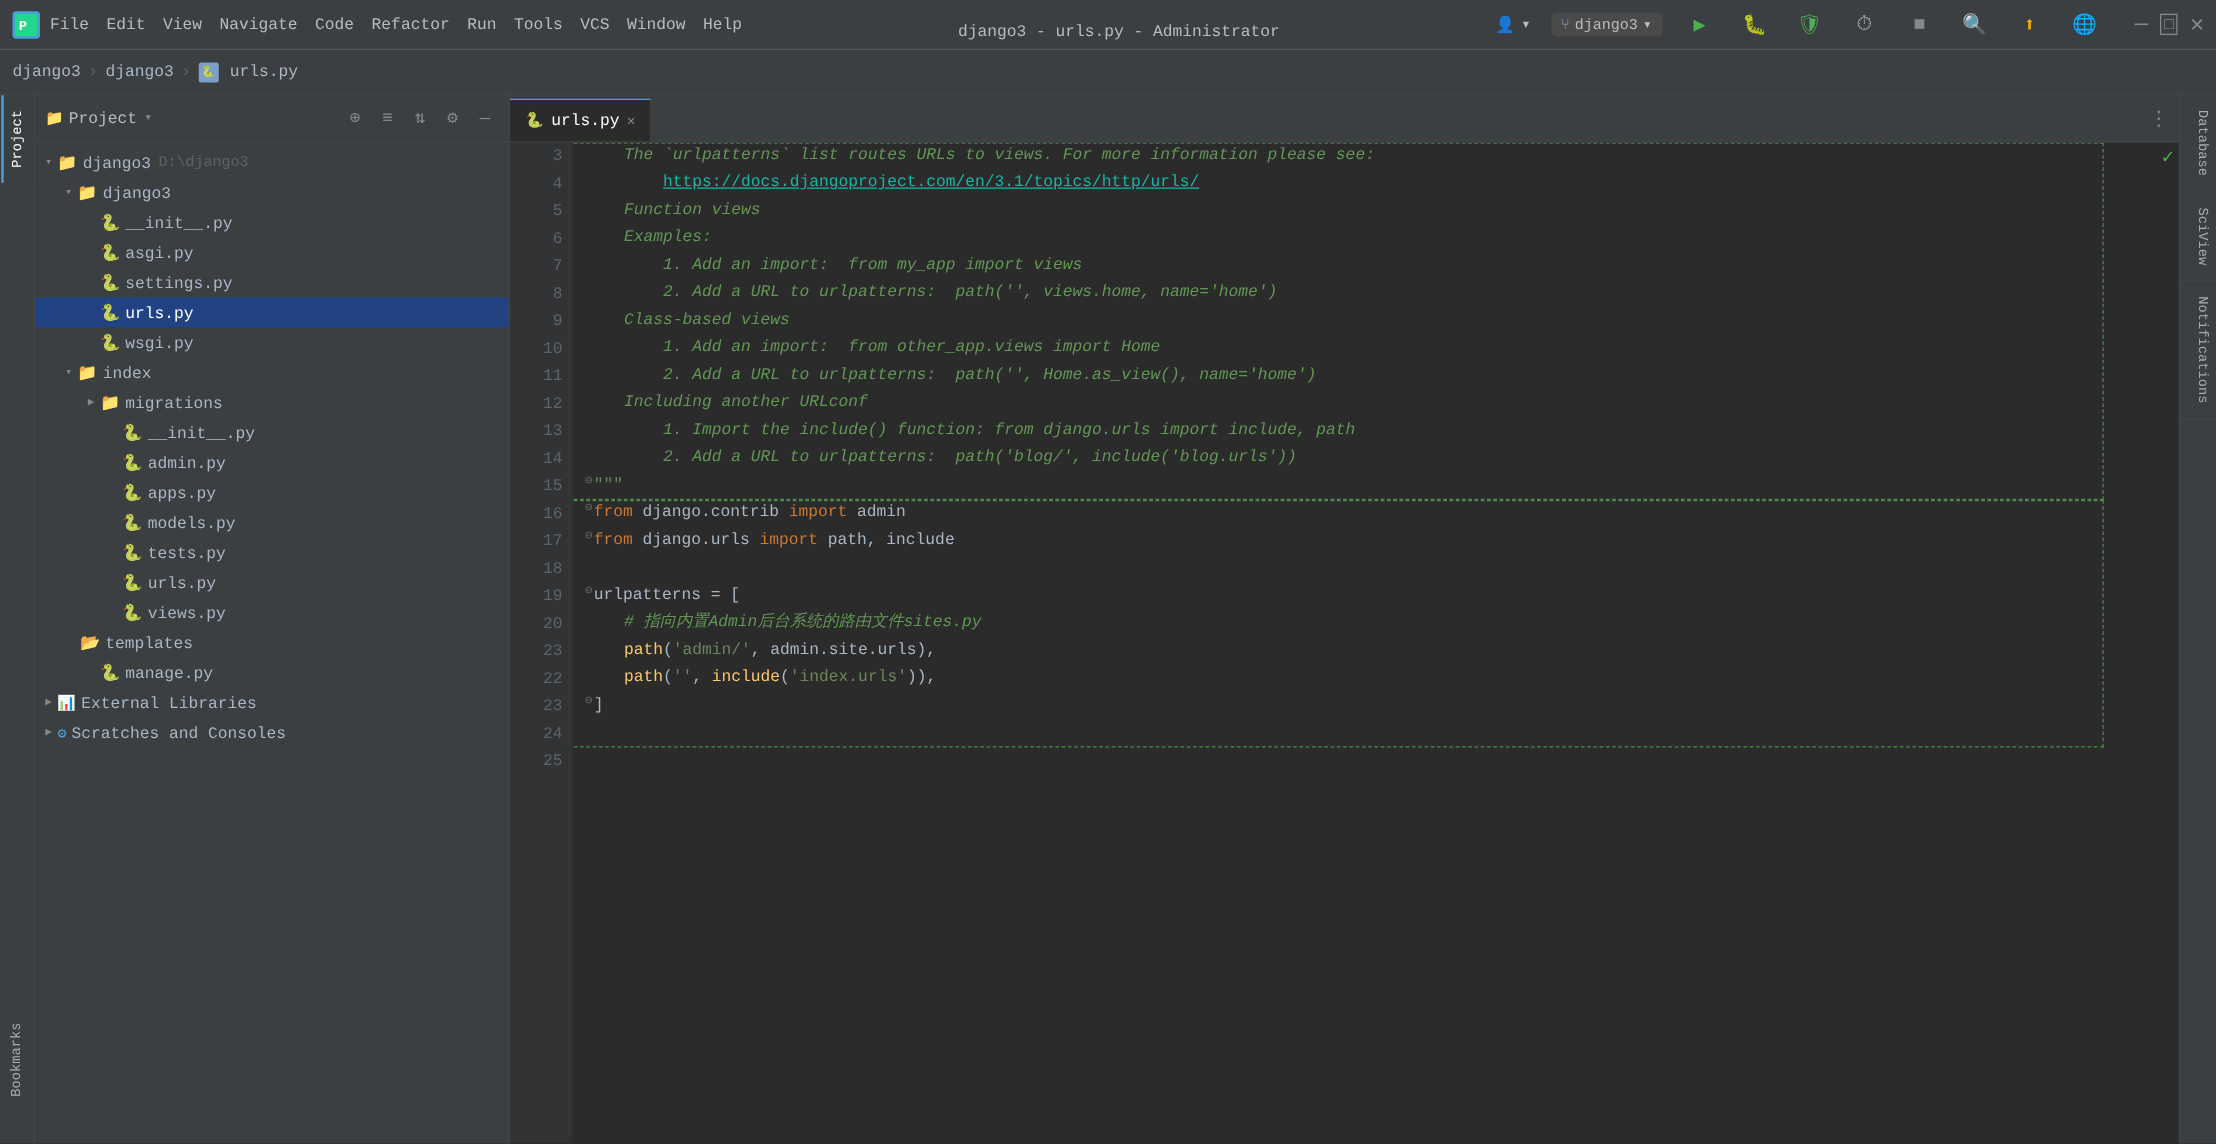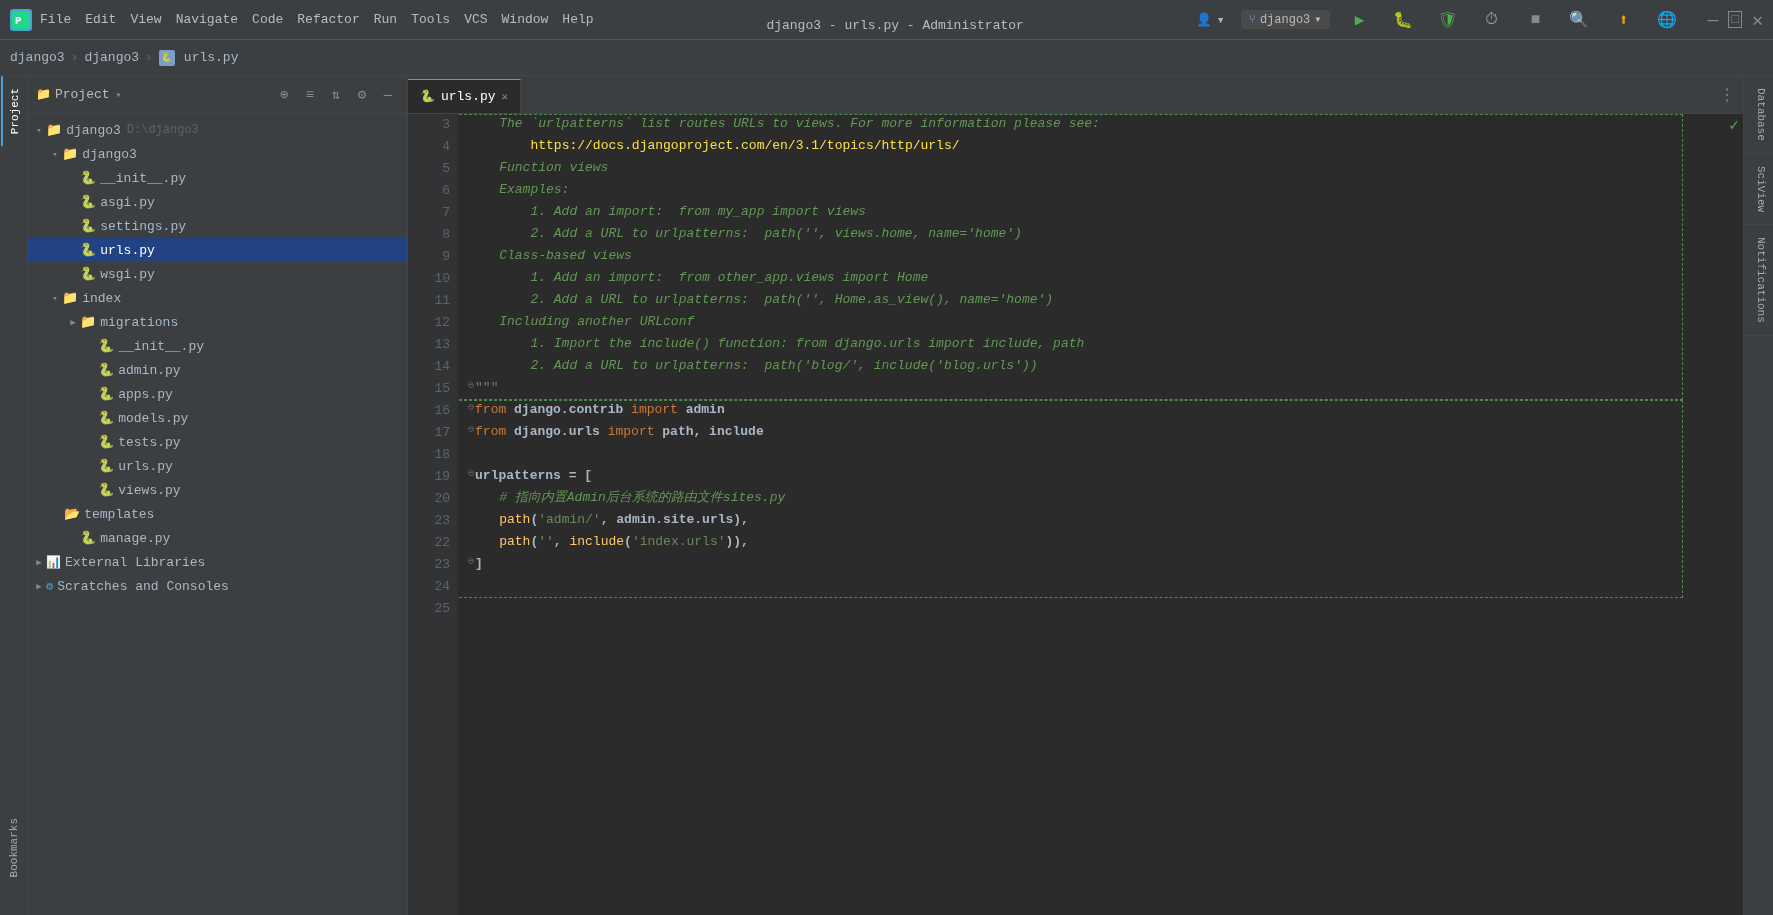--- a/index.html
+++ b/index.html
@@ -219,22 +219,22 @@
 
     .line-num {
       line-height: 22px;
       padding: 0;
     }
 
     
     .c-comment { color: #629755; font-style: italic; }
     .c-keyword { color: #cc7832; }
     .c-string { color: #6a8759; }
-    .c-link { color: #fde047; }
-    .c-normal { color: #a9b7c6; font-weight: bold; }
+    .c-link { color: #14b8a6; text-decoration: underline; }
+    .c-normal { color: #a9b7c6; }
     .c-func { color: #ffc66d; }
 
     
     .code-content::-webkit-scrollbar { width: 8px; height: 8px; }
     .code-content::-webkit-scrollbar-track { background: #3c3f41; }
     .code-content::-webkit-scrollbar-thumb { background: #585858; }
 
     .project-tree::-webkit-scrollbar { width: 6px; }
     .project-tree::-webkit-scrollbar-track { background: #3c3f41; }
     .project-tree::-webkit-scrollbar-thumb { background: #585858; }

